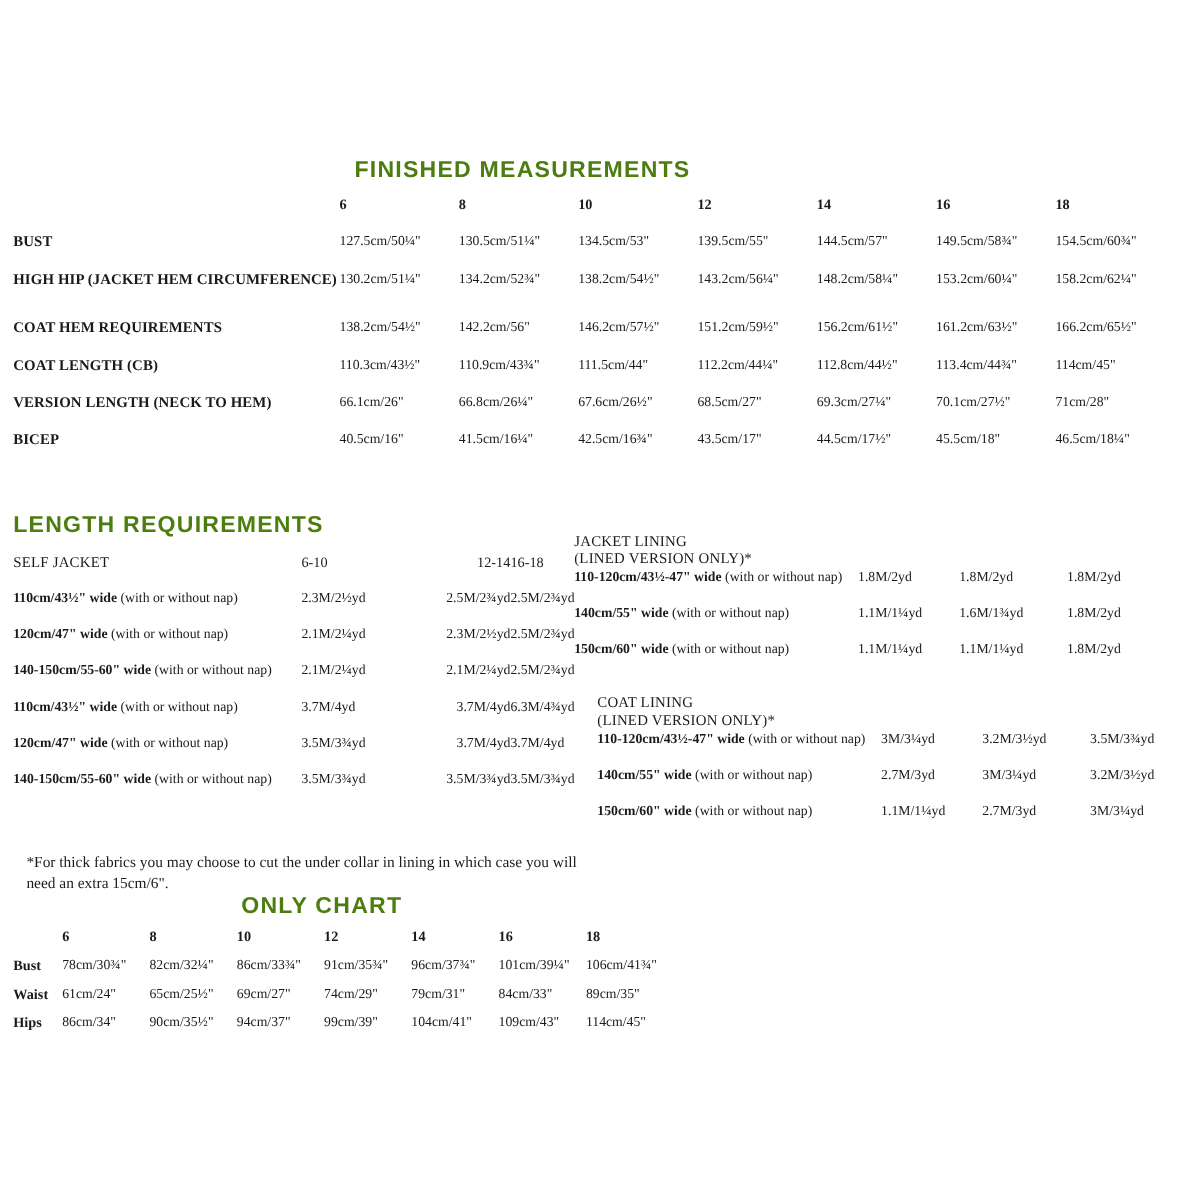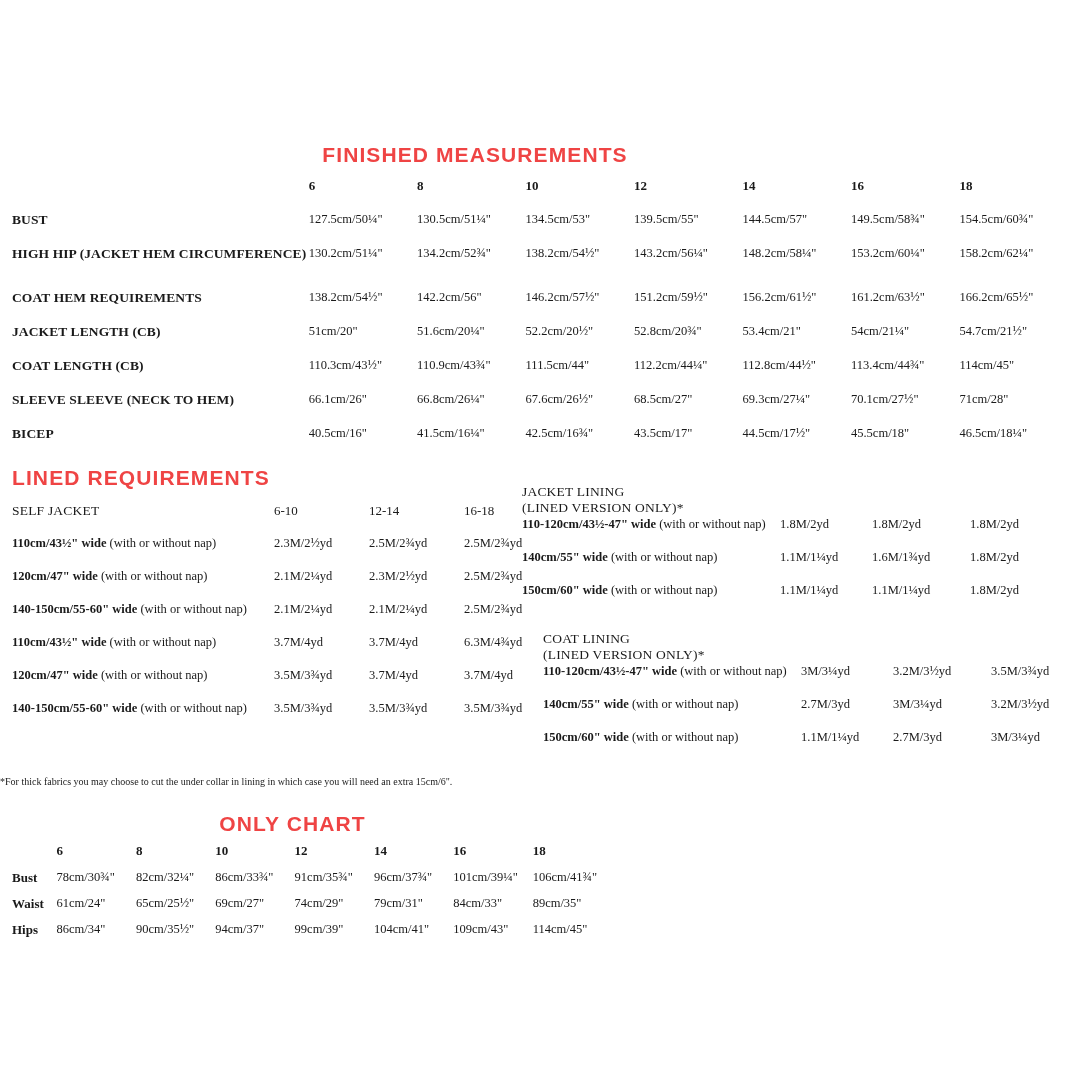--- a/index.html
+++ b/index.html
@@ -19,21 +19,21 @@
     position: absolute;
     inset: 0;
   }
 
   
   .section-head {
     font-family: "Liberation Sans", "DejaVu Sans", sans-serif;
     font-weight: bold;
     font-size: 21px;
     letter-spacing: 1.1px;
-    color: #ef4444;
+    color: #4d7c0f;
   }
   #finished-measurements-title {
     position: absolute;
     left: 0; right: 0;
     top: 143px;
     text-align: center;
     padding-right: 130px;
   }
   #fabric-requirements-title {
     position: absolute;
@@ -107,34 +107,34 @@
     line-height: 1.22;
   }
   .fab-size-head { font-weight: bold; font-size: 13px; }
   .fab-width { font-size: 12.5px; line-height: 1.2; }
   .fab-width b { font-weight: bold; }
   .fab-val { white-space: nowrap; font-size: 12.5px; }
 
   
   #self-jacket-block .c0, #self-coat-block .c0 { width: 262px; }
   #self-jacket-block .c1, #self-coat-block .c1 { width: 95px; }
-  #self-jacket-block .c2, #self-coat-block .c2 { width: 95px; }
+  #self-jacket-block .c2, #self-coat-block .c2 { width: 95px; text-align: right; }
 
   
   #jacket-lining-block .c0, #coat-lining-block .c0 { width: 258px; }
   #jacket-lining-block .c1, #coat-lining-block .c1 { width: 92px; }
   #jacket-lining-block .c2, #coat-lining-block .c2 { width: 98px; }
 
   
   #fabric-footnote {
     position: absolute;
-    left: 0;
+    left: 24px;
     top: 775px;
     width: 505px;
-    font-size: 10px;
+    font-size: 14px;
     line-height: 1.38;
   }
 
   
   #size-chart {
     position: absolute;
     left: 12px;
     top: 843px;
     width: 600px;
     border-collapse: collapse;
@@ -197,41 +197,31 @@
         <td class="rowlabel">COAT HEM REQUIREMENTS</td>
         <td class="val">138.2cm/54½"</td>
         <td class="val">142.2cm/56"</td>
         <td class="val">146.2cm/57½"</td>
         <td class="val">151.2cm/59½"</td>
         <td class="val">156.2cm/61½"</td>
         <td class="val">161.2cm/63½"</td>
         <td class="val">166.2cm/65½"</td>
       </tr>
       <tr>
-        <td class="rowlabel">JACKET LENGTH (CB)</td>
-        <td class="val">51cm/20"</td>
-        <td class="val">51.6cm/20¼"</td>
-        <td class="val">52.2cm/20½"</td>
-        <td class="val">52.8cm/20¾"</td>
-        <td class="val">53.4cm/21"</td>
-        <td class="val">54cm/21¼"</td>
-        <td class="val">54.7cm/21½"</td>
-      </tr>
-      <tr>
         <td class="rowlabel">COAT LENGTH (CB)</td>
         <td class="val">110.3cm/43½"</td>
         <td class="val">110.9cm/43¾"</td>
         <td class="val">111.5cm/44"</td>
         <td class="val">112.2cm/44¼"</td>
         <td class="val">112.8cm/44½"</td>
         <td class="val">113.4cm/44¾"</td>
         <td class="val">114cm/45"</td>
       </tr>
       <tr>
-        <td class="rowlabel">SLEEVE SLEEVE (NECK TO HEM)</td>
+        <td class="rowlabel">VERSION LENGTH (NECK TO HEM)</td>
         <td class="val">66.1cm/26"</td>
         <td class="val">66.8cm/26¼"</td>
         <td class="val">67.6cm/26½"</td>
         <td class="val">68.5cm/27"</td>
         <td class="val">69.3cm/27¼"</td>
         <td class="val">70.1cm/27½"</td>
         <td class="val">71cm/28"</td>
       </tr>
       <tr>
         <td class="rowlabel">BICEP</td>
@@ -239,21 +229,21 @@
         <td class="val">41.5cm/16¼"</td>
         <td class="val">42.5cm/16¾"</td>
         <td class="val">43.5cm/17"</td>
         <td class="val">44.5cm/17½"</td>
         <td class="val">45.5cm/18"</td>
         <td class="val">46.5cm/18¼"</td>
       </tr>
     </tbody>
   </table>
 
-  <div class="section-head" id="fabric-requirements-title">LINED REQUIREMENTS</div>
+  <div class="section-head" id="fabric-requirements-title">LENGTH REQUIREMENTS</div>
 
   <div class="fab-block" id="self-jacket-block">
     <table class="fab-table">
       <tbody>
           <tr class="fab-head-row">
         <th class="c0 fab-title">SELF JACKET</th>
         <th class="c1 fab-size-head">6-10</th>
         <th class="c2 fab-size-head">12-14</th>
         <th class="fab-size-head">16-18</th>
       </tr>

